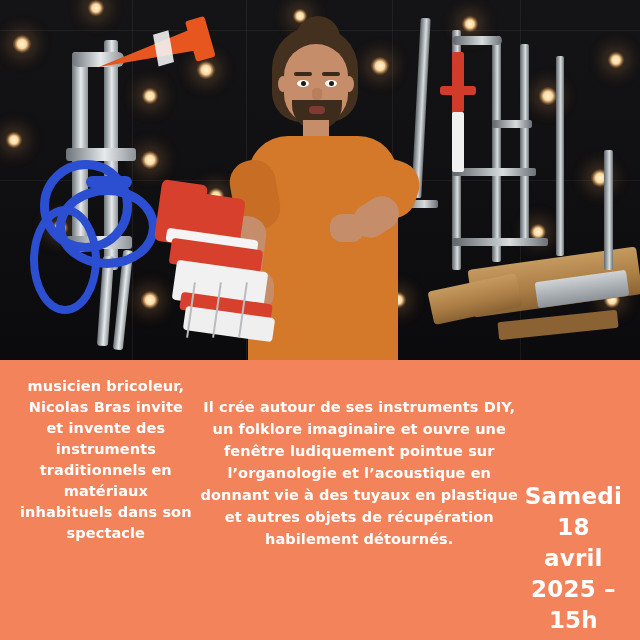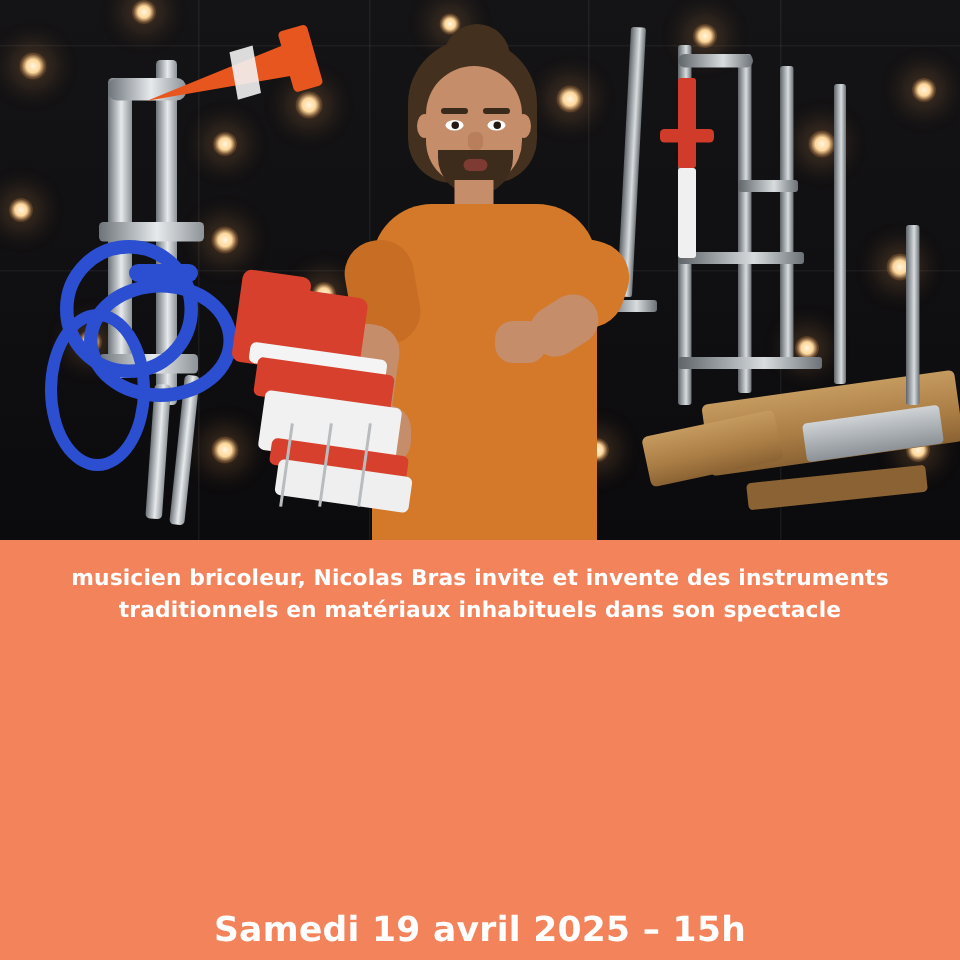--- a/index.html
+++ b/index.html
@@ -107,21 +107,21 @@
     position: absolute;
   }
 
   
   .text-area {
     flex: 1 1 auto;
     padding: 14px 18px 0 18px;
     color: #ffffff;
     text-align: center;
     display: flex;
-    flex-direction: column;
+    flex-direction: row;
   }
   .para {
     font-size: 14.5px;
     line-height: 21px;
     font-weight: 600;
     letter-spacing: 0.1px;
     margin: 0 0 6px 0;
   }
   .para.p1 { margin-top: 2px; }
   .para.p2 {
@@ -265,18 +265,19 @@
       <div style="position:absolute; left:30px; top:116px; width:92px; height:18px; background:#d8402e; border-radius:4px; transform:rotate(8deg);"></div>
       <div style="position:absolute; left:34px; top:130px; width:90px; height:24px; background:#efefef; border-radius:4px; transform:rotate(8deg);"></div>
       <div style="position:absolute; left:40px; top:100px; width:2px; height:56px; background:#b9bcbe; transform:rotate(8deg);"></div>
       <div style="position:absolute; left:66px; top:100px; width:2px; height:56px; background:#b9bcbe; transform:rotate(8deg);"></div>
       <div style="position:absolute; left:92px; top:100px; width:2px; height:56px; background:#b9bcbe; transform:rotate(8deg);"></div>
     </div>
   </div>
 
   <div class="text-area">
     <p class="para p1">musicien bricoleur, Nicolas Bras invite et invente des instruments traditionnels en matériaux inhabituels dans son spectacle</p>
+    <p class="para p2">Il crée autour de ses instruments DIY, un folklore imaginaire et ouvre une fenêtre ludiquement pointue sur l’organologie et l’acoustique en donnant vie à des tuyaux en plastique et autres objets de récupération habilement détournés.</p>
 
     <div class="footer">
-      <div class="footer-line">Samedi 19 avril 2025 – 15h</div>
+      <div class="footer-line">Samedi 18 avril 2025 – 15h</div>
     </div>
   </div>
 </div>
 
 </body></html>

